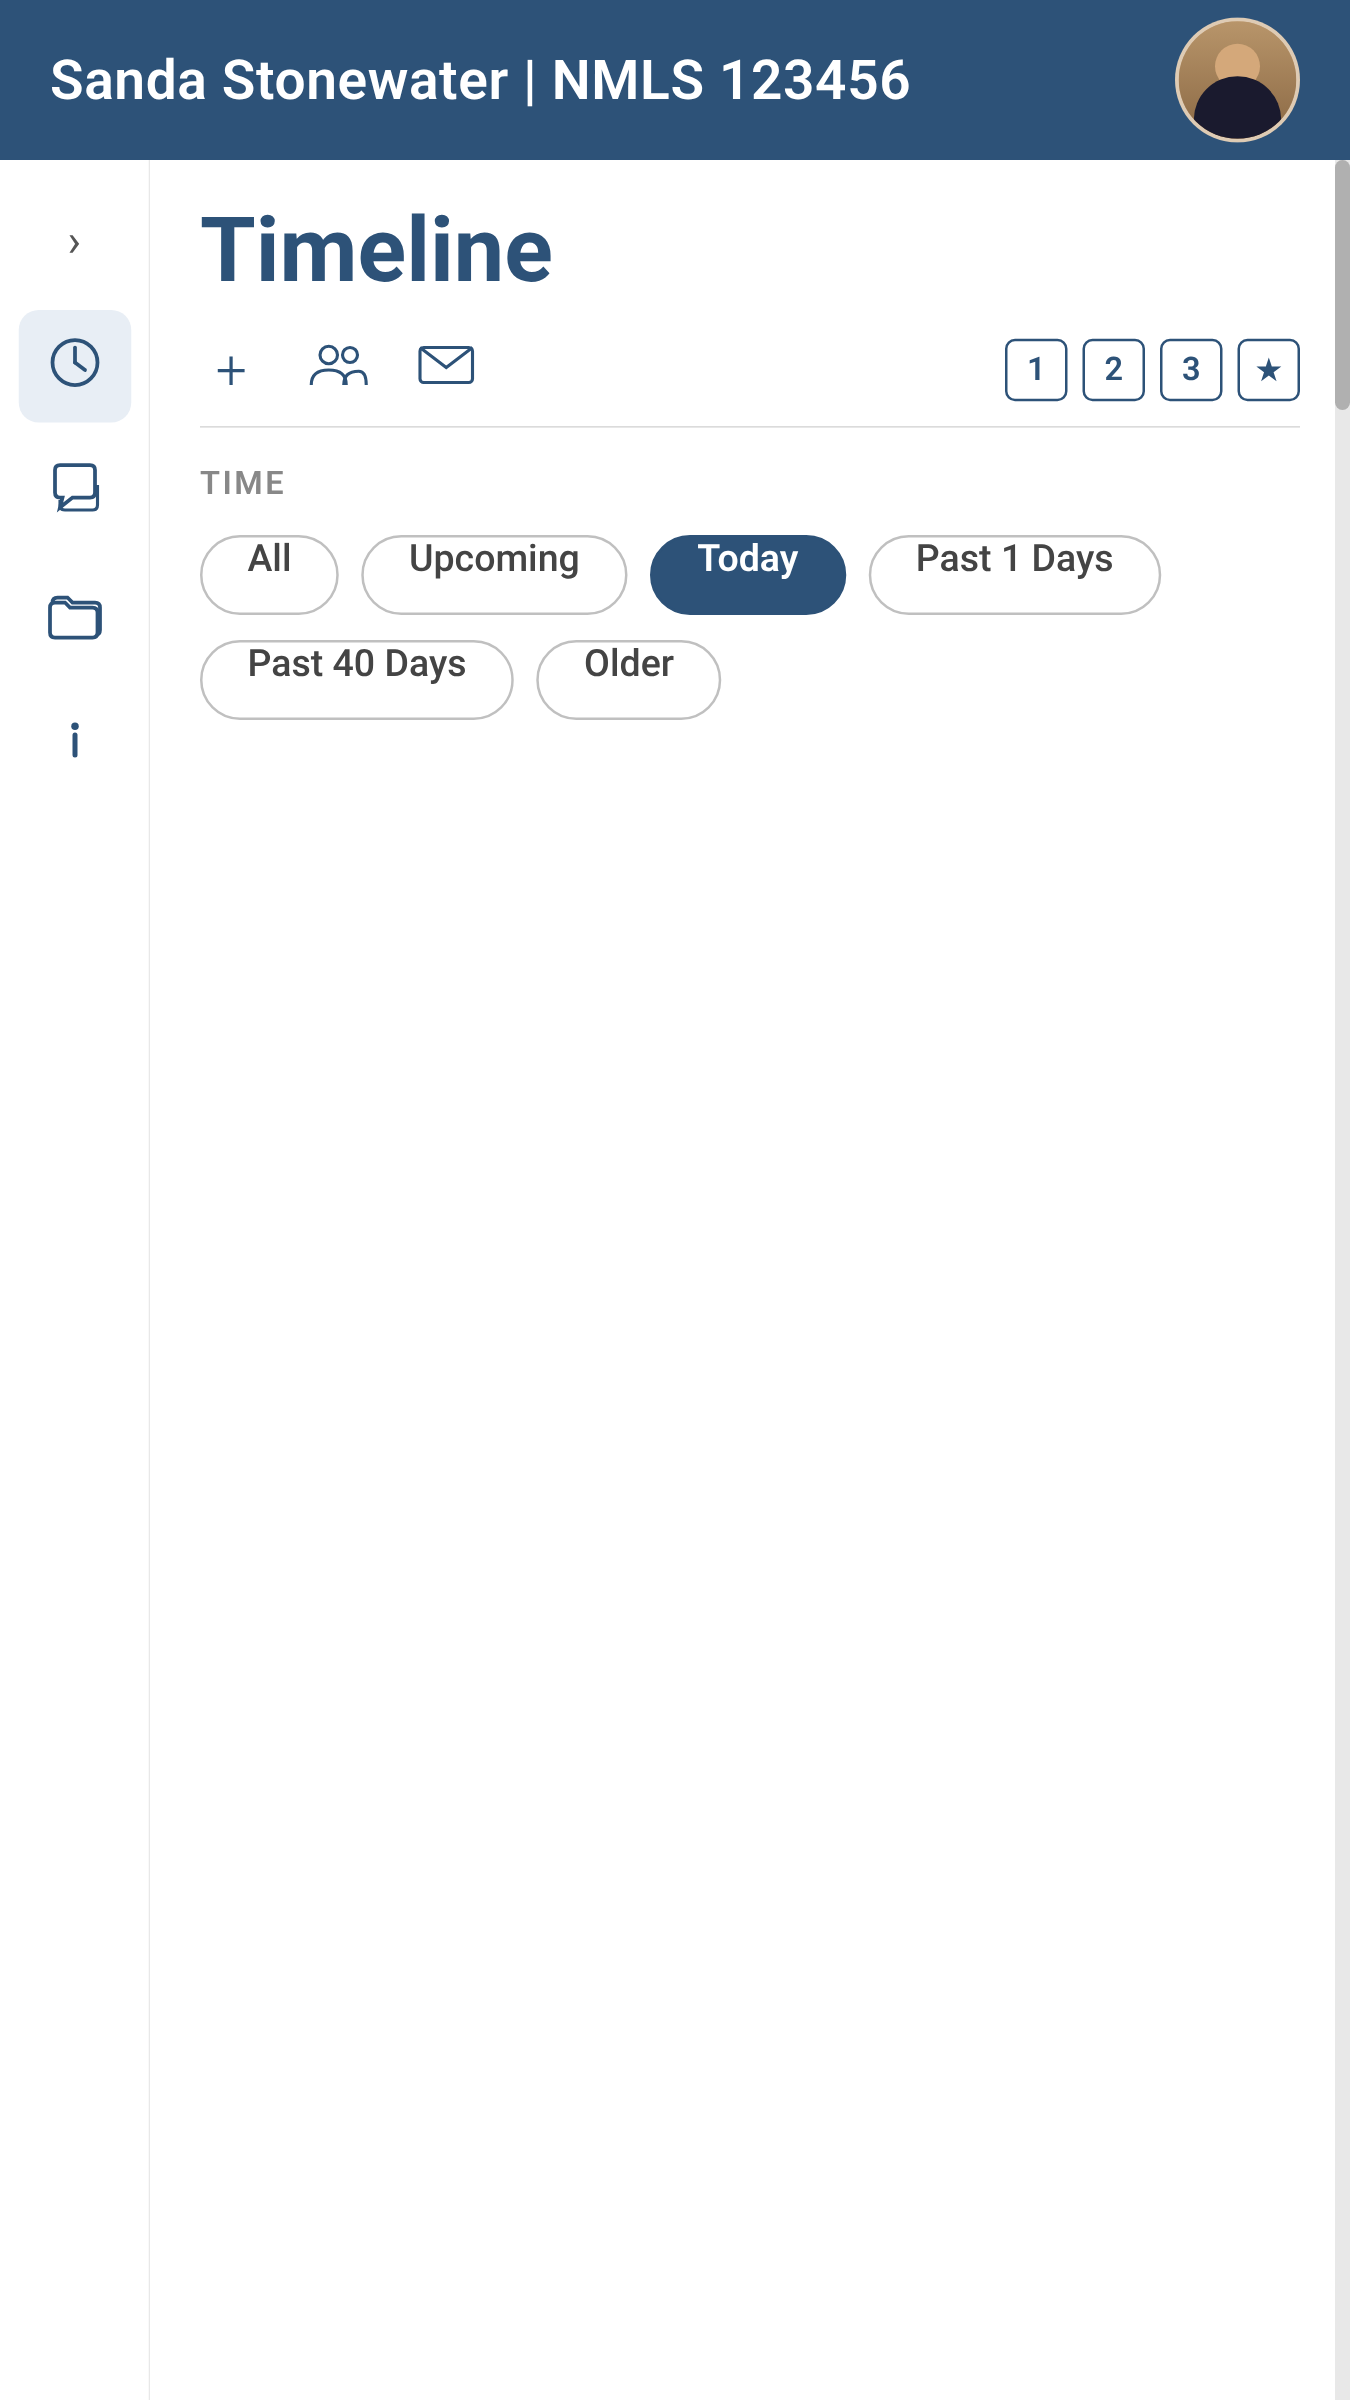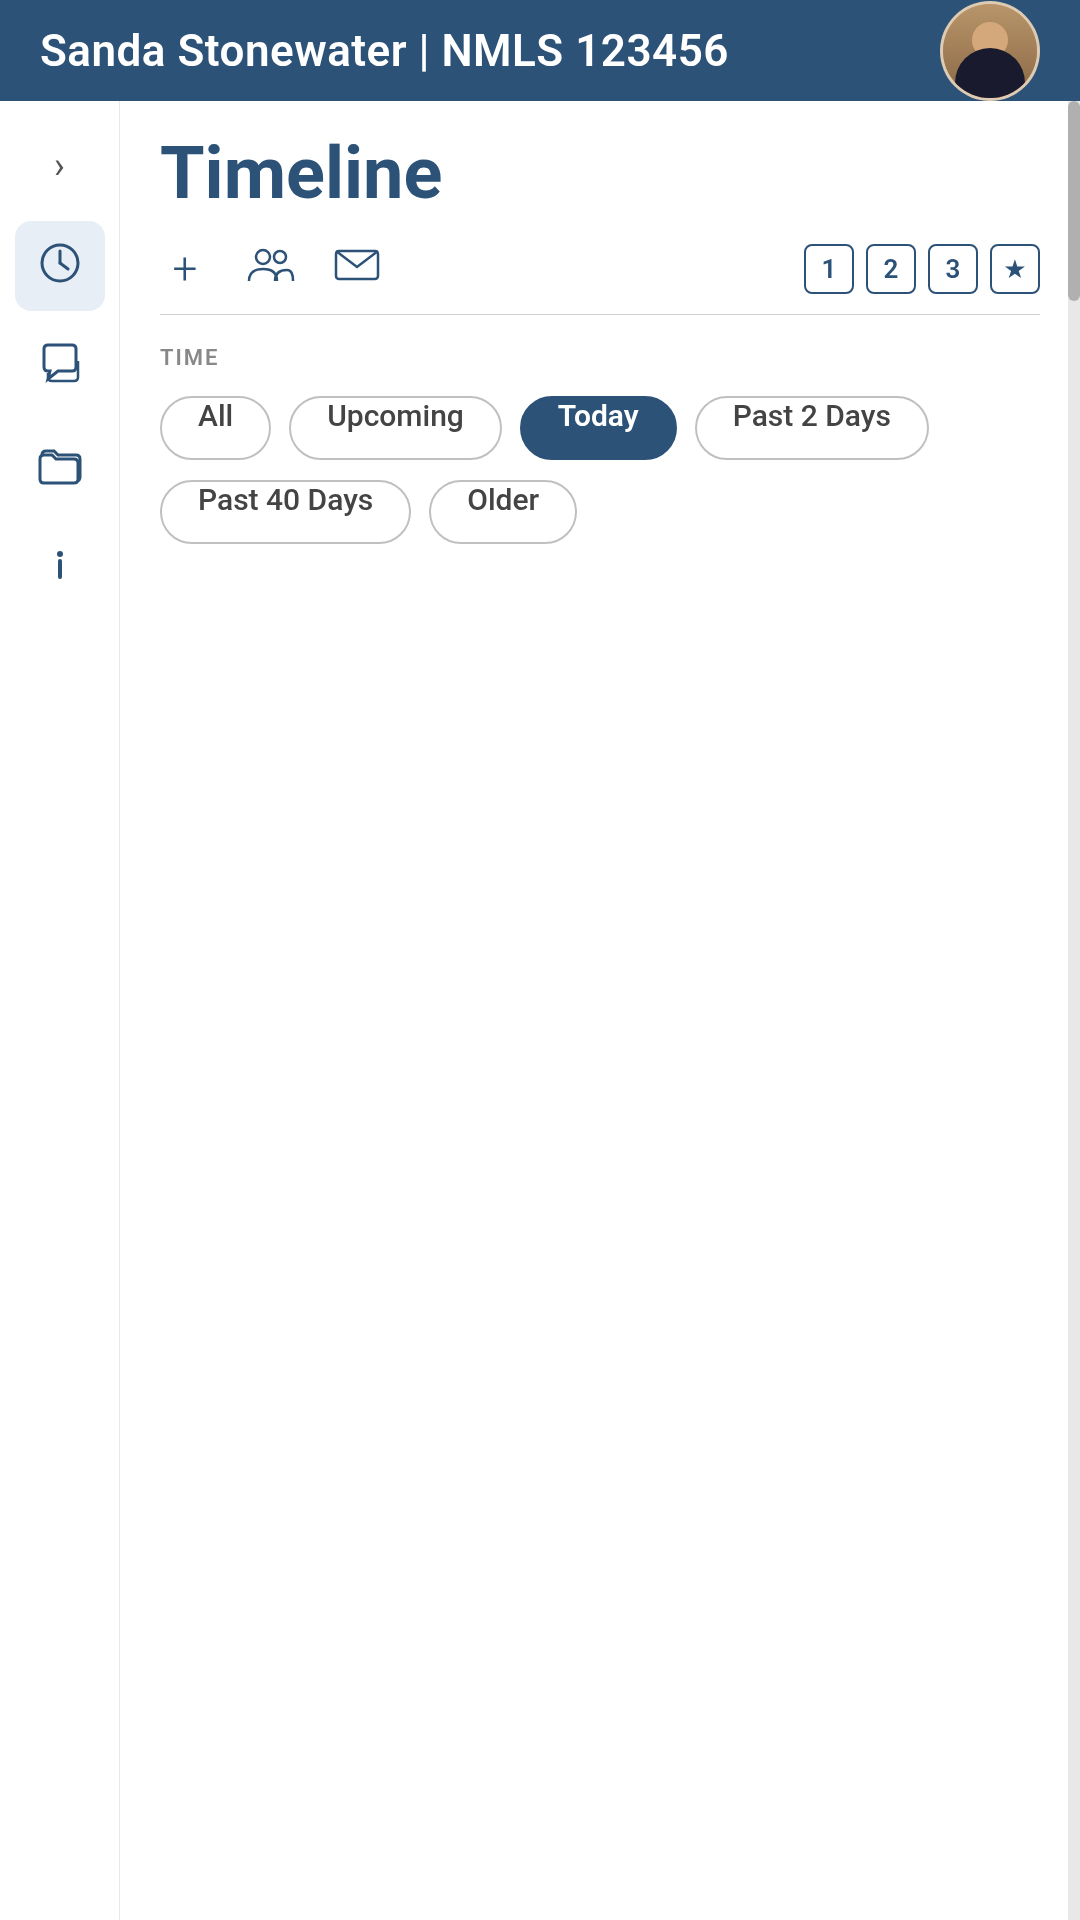--- a/index.html
+++ b/index.html
@@ -10,21 +10,21 @@
       min-height: 1920px;
       font-family: -apple-system, BlinkMacSystemFont, 'Segoe UI', Roboto, sans-serif;
       background: #f5f5f7;
       display: flex;
       flex-direction: column;
     }
 
     
     .header {
       background: #2d5278;
-      height: 101px;
+      height: 128px;
       display: flex;
       align-items: center;
       justify-content: space-between;
       padding: 0 40px;
       flex-shrink: 0;
     }
 
     .header-title {
       color: #ffffff;
       font-size: 44px;
@@ -201,21 +201,21 @@
     }
 
     
     .filter-section {
       display: flex;
       flex-direction: column;
       gap: 20px;
     }
 
     .filter-label {
-      font-size: 22px;
+      font-size: 26px;
       font-weight: 600;
       color: #888;
       letter-spacing: 2px;
       text-transform: uppercase;
       margin-bottom: 6px;
     }
 
     .filter-row {
       display: flex;
       flex-wrap: wrap;
@@ -381,21 +381,21 @@
         <div class="filter-chip">
           <span>All</span>
         </div>
         <div class="filter-chip">
           <span>Upcoming</span>
         </div>
         <div class="filter-chip active">
           <span>Today</span>
         </div>
         <div class="filter-chip">
-          <span>Past 2 Days</span>
+          <span>Past 1 Days</span>
         </div>
       </div>
       <div class="filter-row">
         <div class="filter-chip">
           <span>Past 40 Days</span>
         </div>
         <div class="filter-chip">
           <span>Older</span>
         </div>
       </div>

